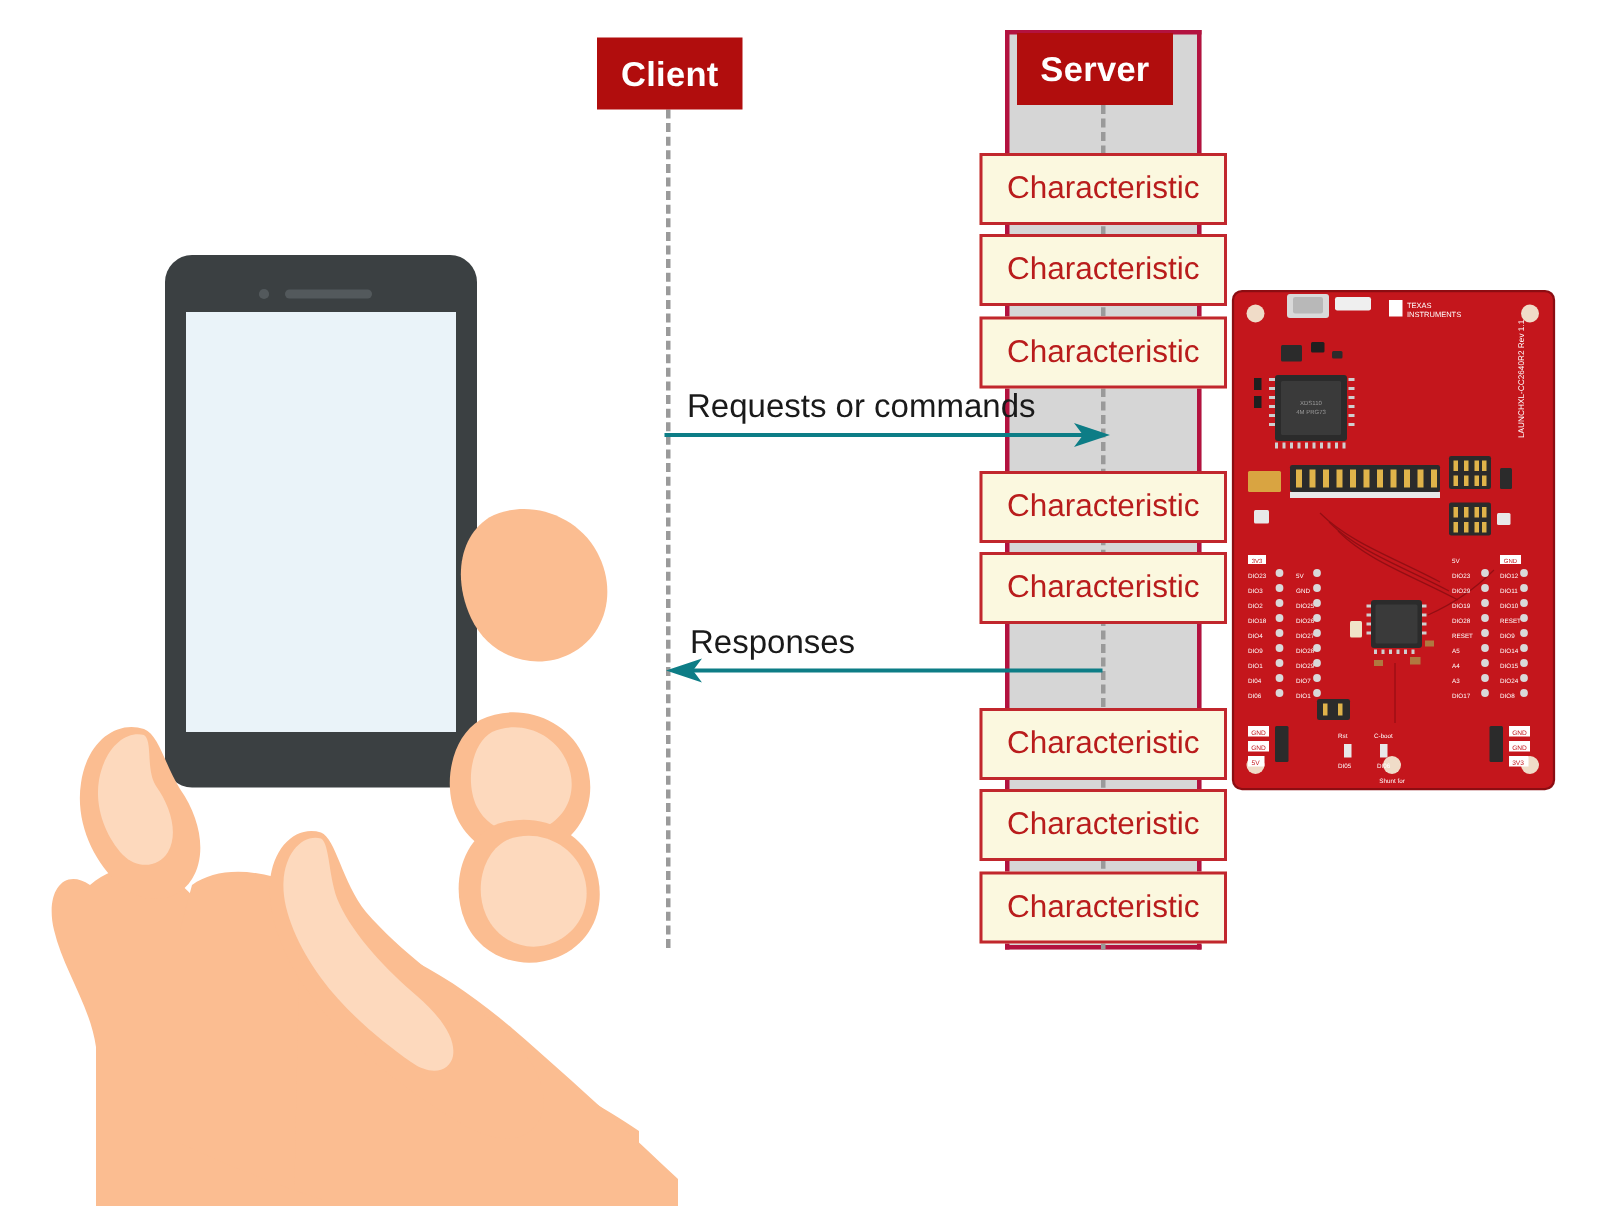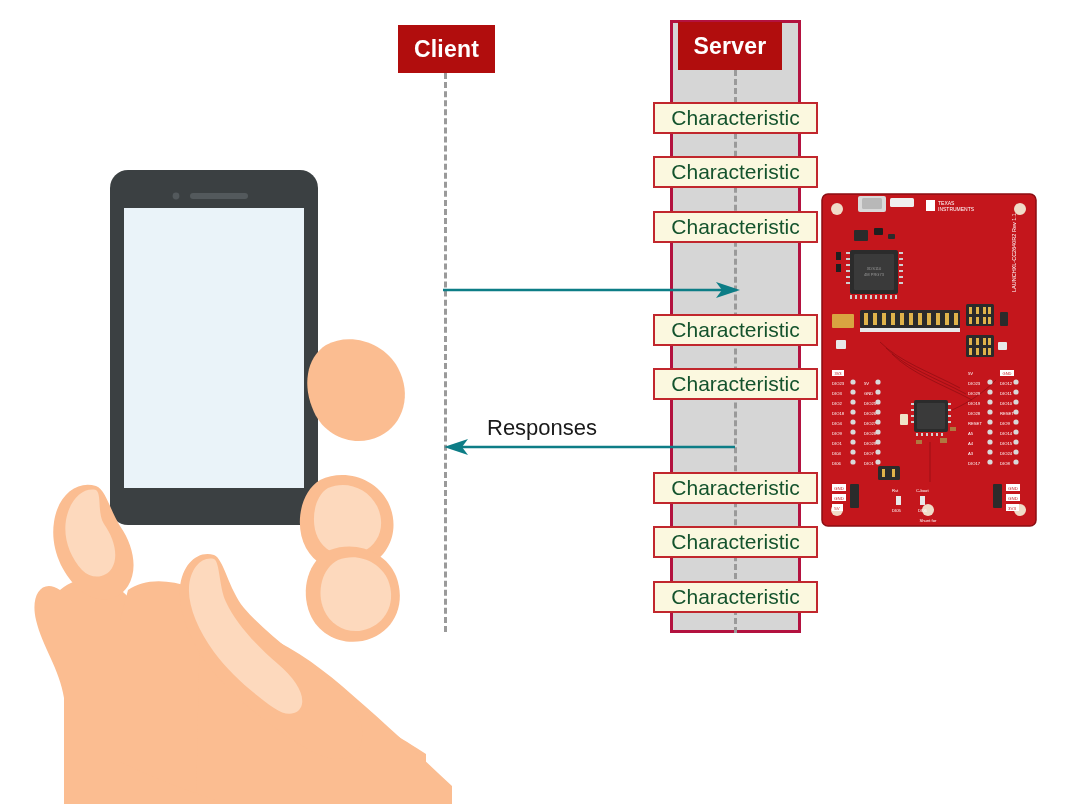--- a/index.html
+++ b/index.html
@@ -110,29 +110,29 @@
     width: 131px;
     height: 3px;
     background: #b3123f;
   }
 
   
   .characteristic-box {
     position: absolute;
     left: 653px;
     width: 165px;
-    height: 32px;
+    height: 48px;
     box-sizing: border-box;
     background: #fbf8df;
     border: 2px solid #c1272d;
     display: flex;
     align-items: center;
     justify-content: center;
     font-size: 21px;
-    color: #14532d;
+    color: #b91c1c;
     font-family: "Liberation Sans", sans-serif;
   }
 
   
   .message {
     position: absolute;
     height: 40px;
   }
   .message-label {
     position: absolute;
@@ -156,21 +156,21 @@
   #msg-request .message-label {
     left: 18px;
     top: 0px;
   }
   #msg-response {
     left: 440px;
     top: 415px;
     width: 310px;
   }
   #msg-response .message-label {
-    left: 47px;
+    left: 20px;
     top: 0px;
     text-align: right;
   }
 </style>
 </head>
 <body>
 
 <div id="canvas">
 
   <div id="phone-illustration">
@@ -501,20 +501,21 @@
     <div class="characteristic-box" style="top:102px">Characteristic</div>
     <div class="characteristic-box" style="top:156px">Characteristic</div>
     <div class="characteristic-box" style="top:211px">Characteristic</div>
     <div class="characteristic-box" style="top:314px">Characteristic</div>
     <div class="characteristic-box" style="top:368px">Characteristic</div>
     <div class="characteristic-box" style="top:472px">Characteristic</div>
     <div class="characteristic-box" style="top:526px">Characteristic</div>
     <div class="characteristic-box" style="top:581px">Characteristic</div>
 
     <div id="msg-request" class="message">
+      <span class="message-label">Requests or commands</span>
       <svg class="message-svg" width="310" height="42" viewBox="0 0 310 42">
         <line x1="3" y1="32" x2="290" y2="32" stroke="#0d7d86" stroke-width="2.6"></line>
         <path d="M300 32 L276 24 L282 32 L276 40 Z" fill="#0d7d86"></path>
       </svg>
     </div>
 
     <div id="msg-response" class="message">
       <span class="message-label">Responses</span>
       <svg class="message-svg" width="310" height="42" viewBox="0 0 310 42">
         <line x1="18" y1="32" x2="295" y2="32" stroke="#0d7d86" stroke-width="2.6"></line>

